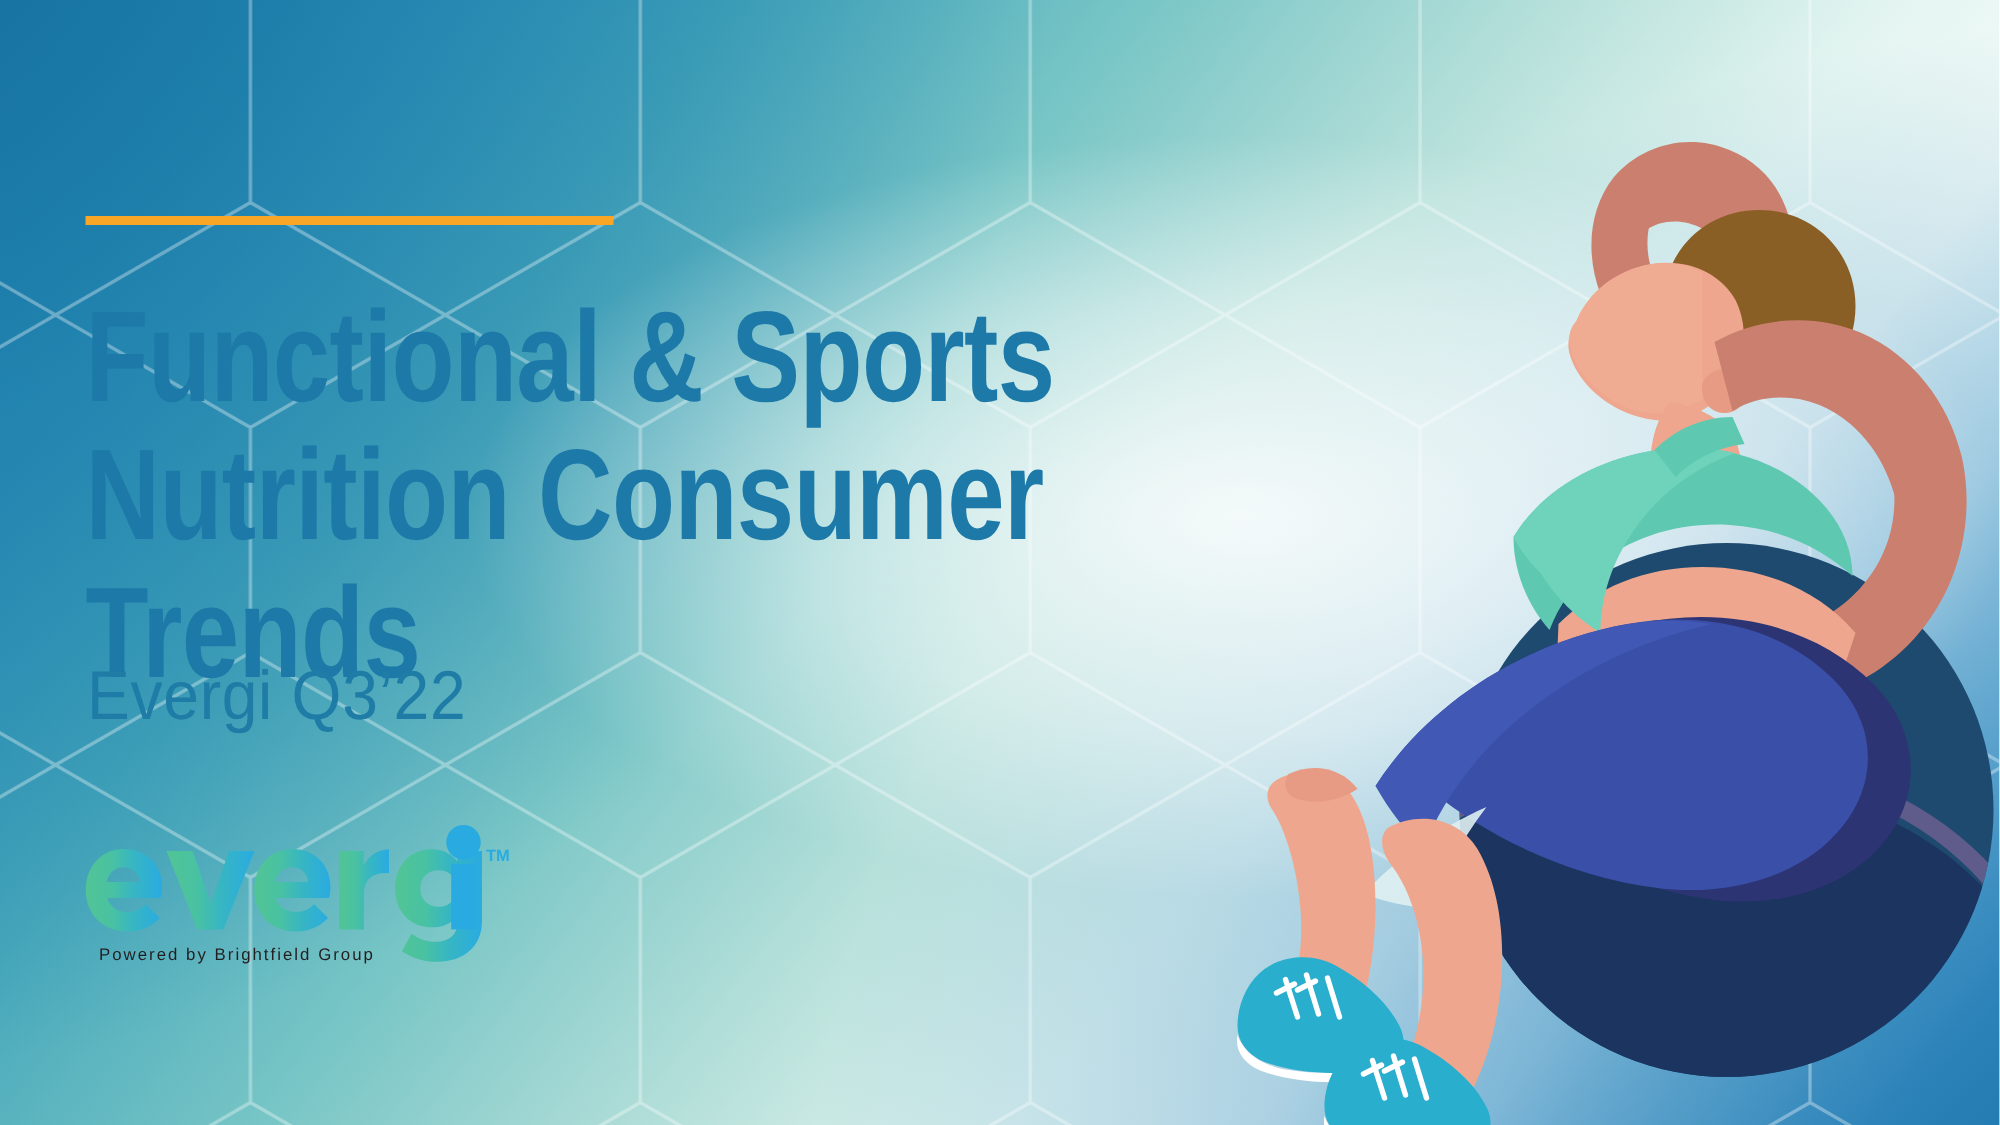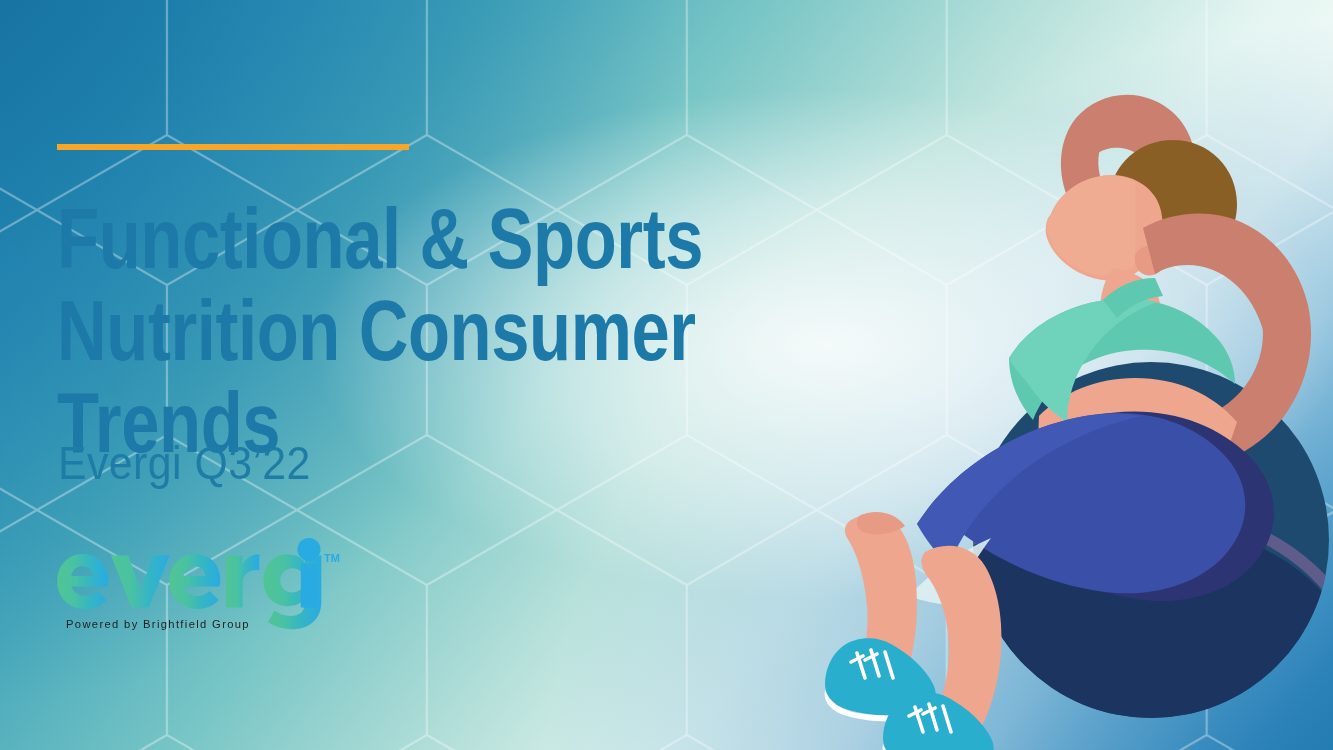--- a/index.html
+++ b/index.html
@@ -87,21 +87,21 @@
     color: #1e7ca6;
     font-size: 46px;
     line-height: 52px;
     font-weight: 400;
     transform: scaleX(0.93);
     transform-origin: left top;
     letter-spacing: 0.5px;
   }
 
   
-  .logo { position: absolute; left: 52px; top: 540px; width: 280px; height: 96px; text-align: center; }
+  .logo { position: absolute; left: 52px; top: 552px; width: 280px; height: 96px; text-align: center; }
   .logo svg { display:block; overflow: visible; }
 
   
   .illustration {
     position: absolute;
     right: 0;
     top: 0;
     width: 520px;
     height: 750px;
   }

